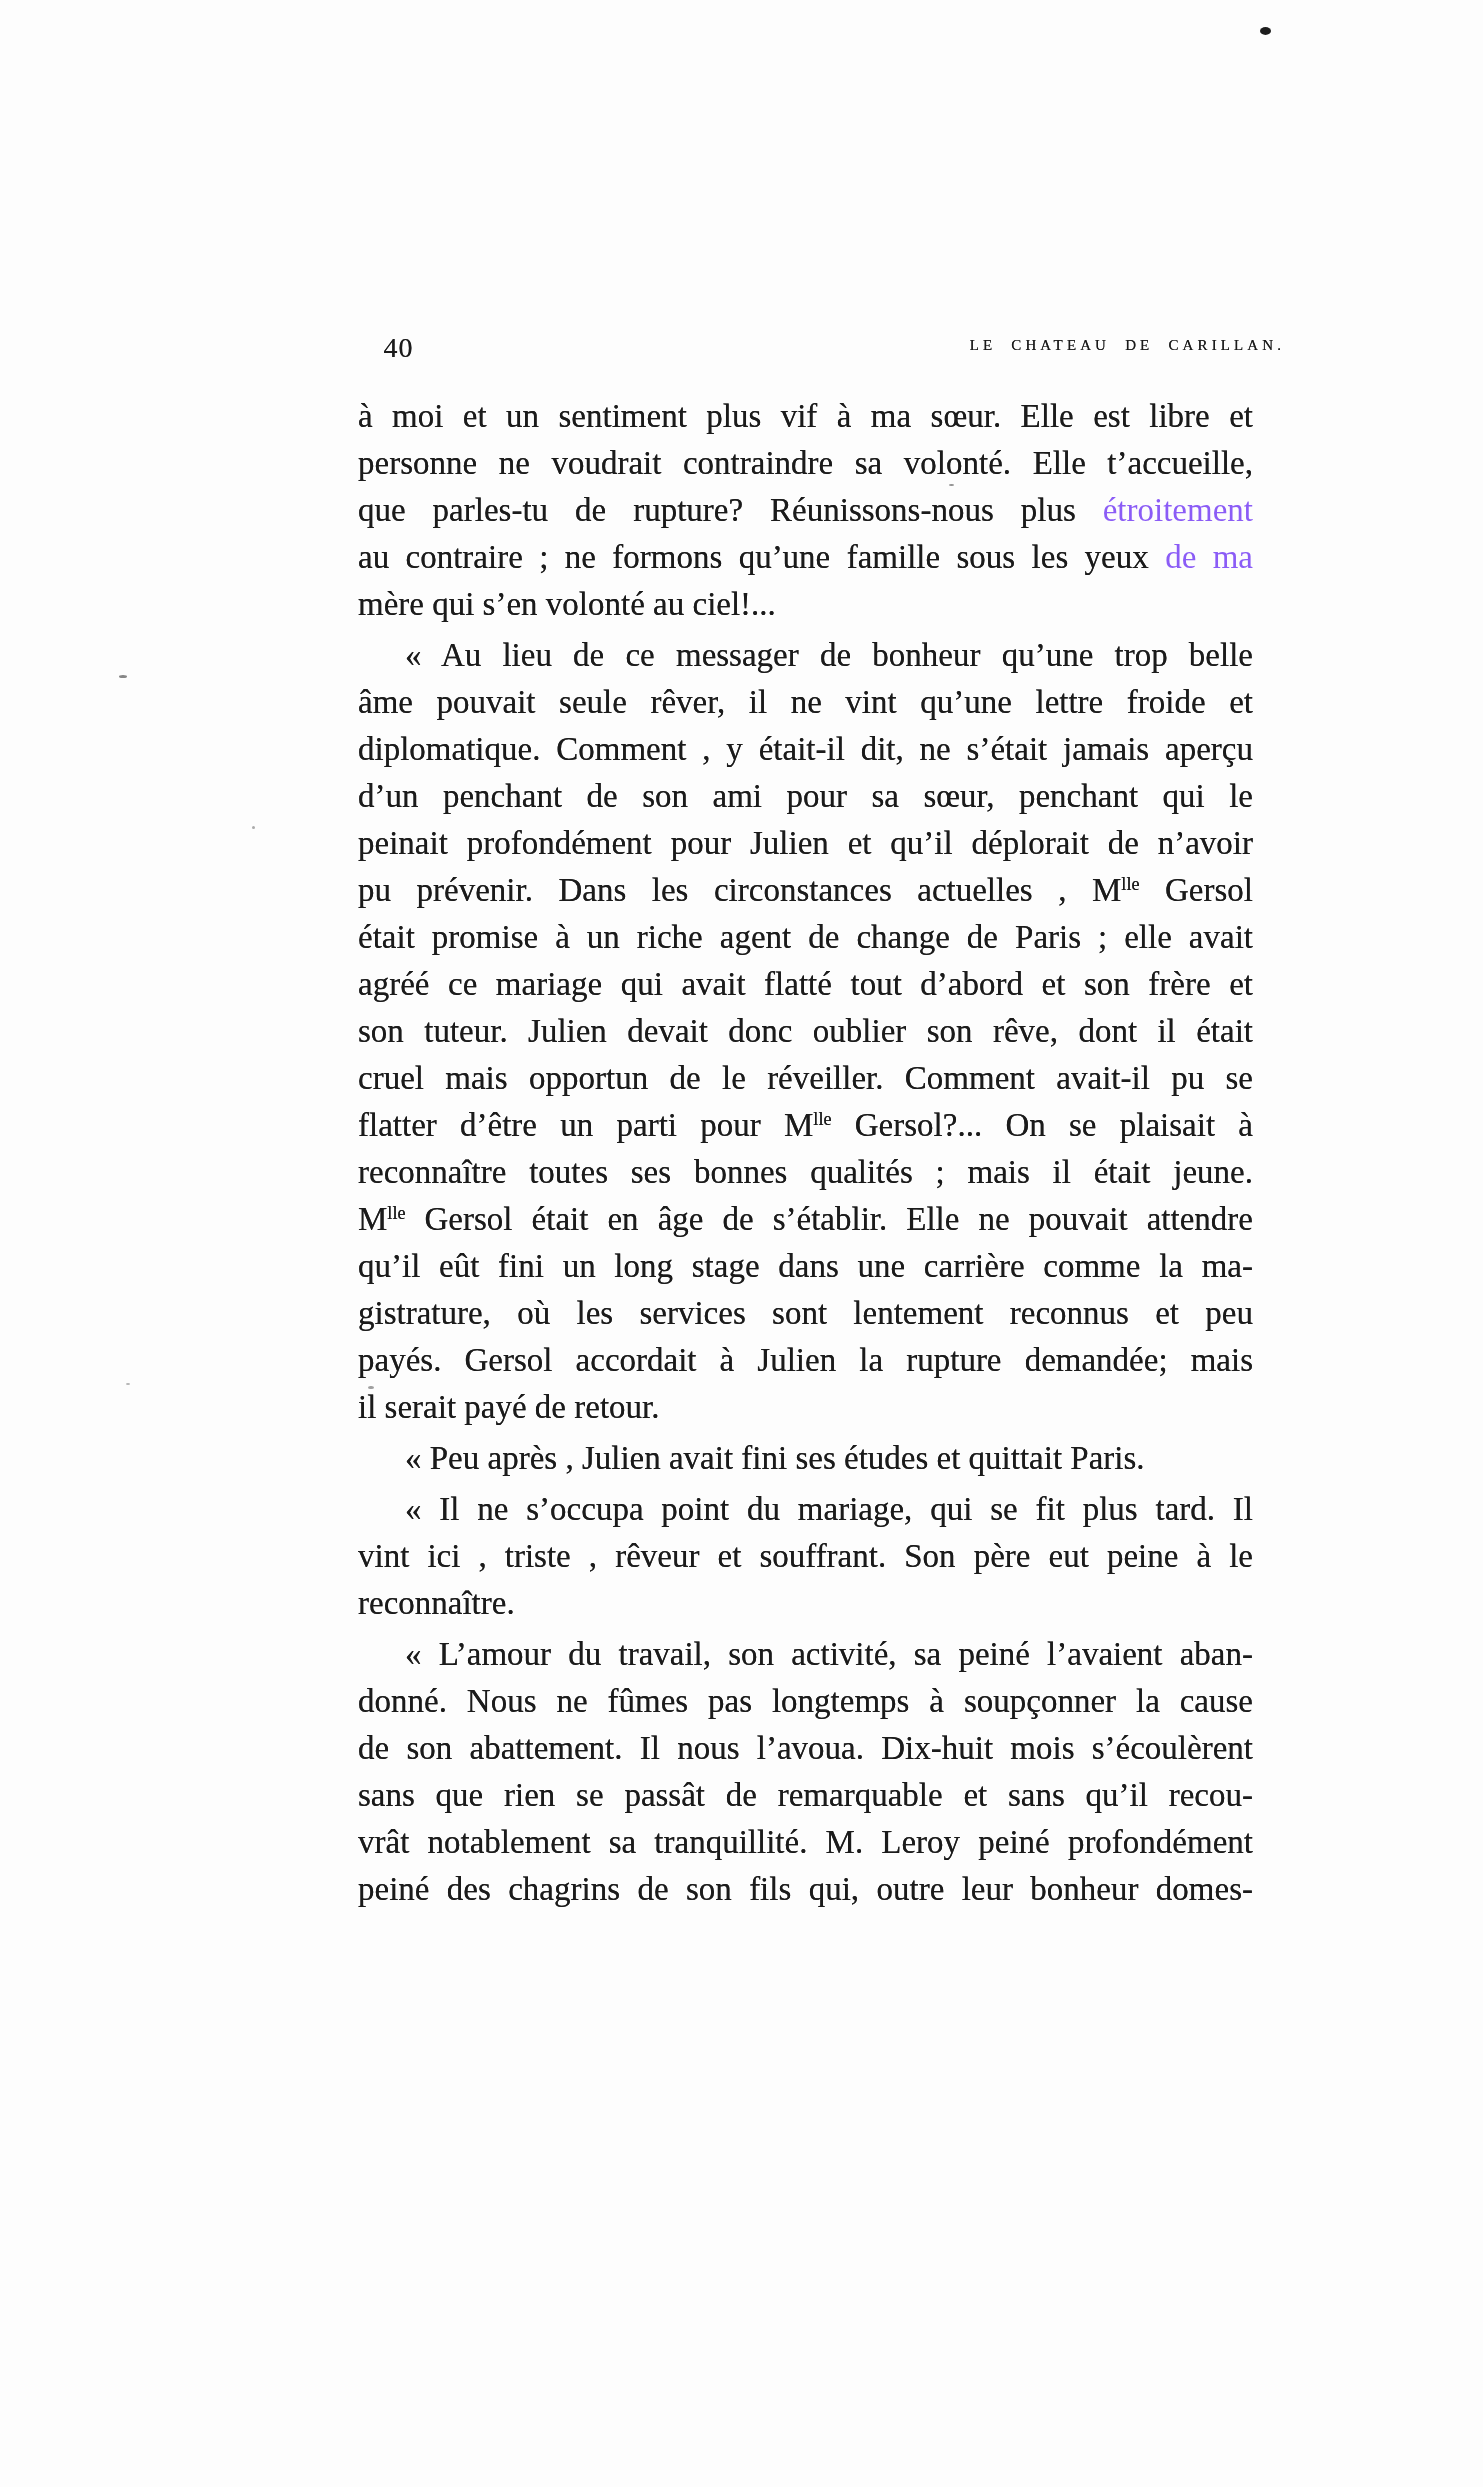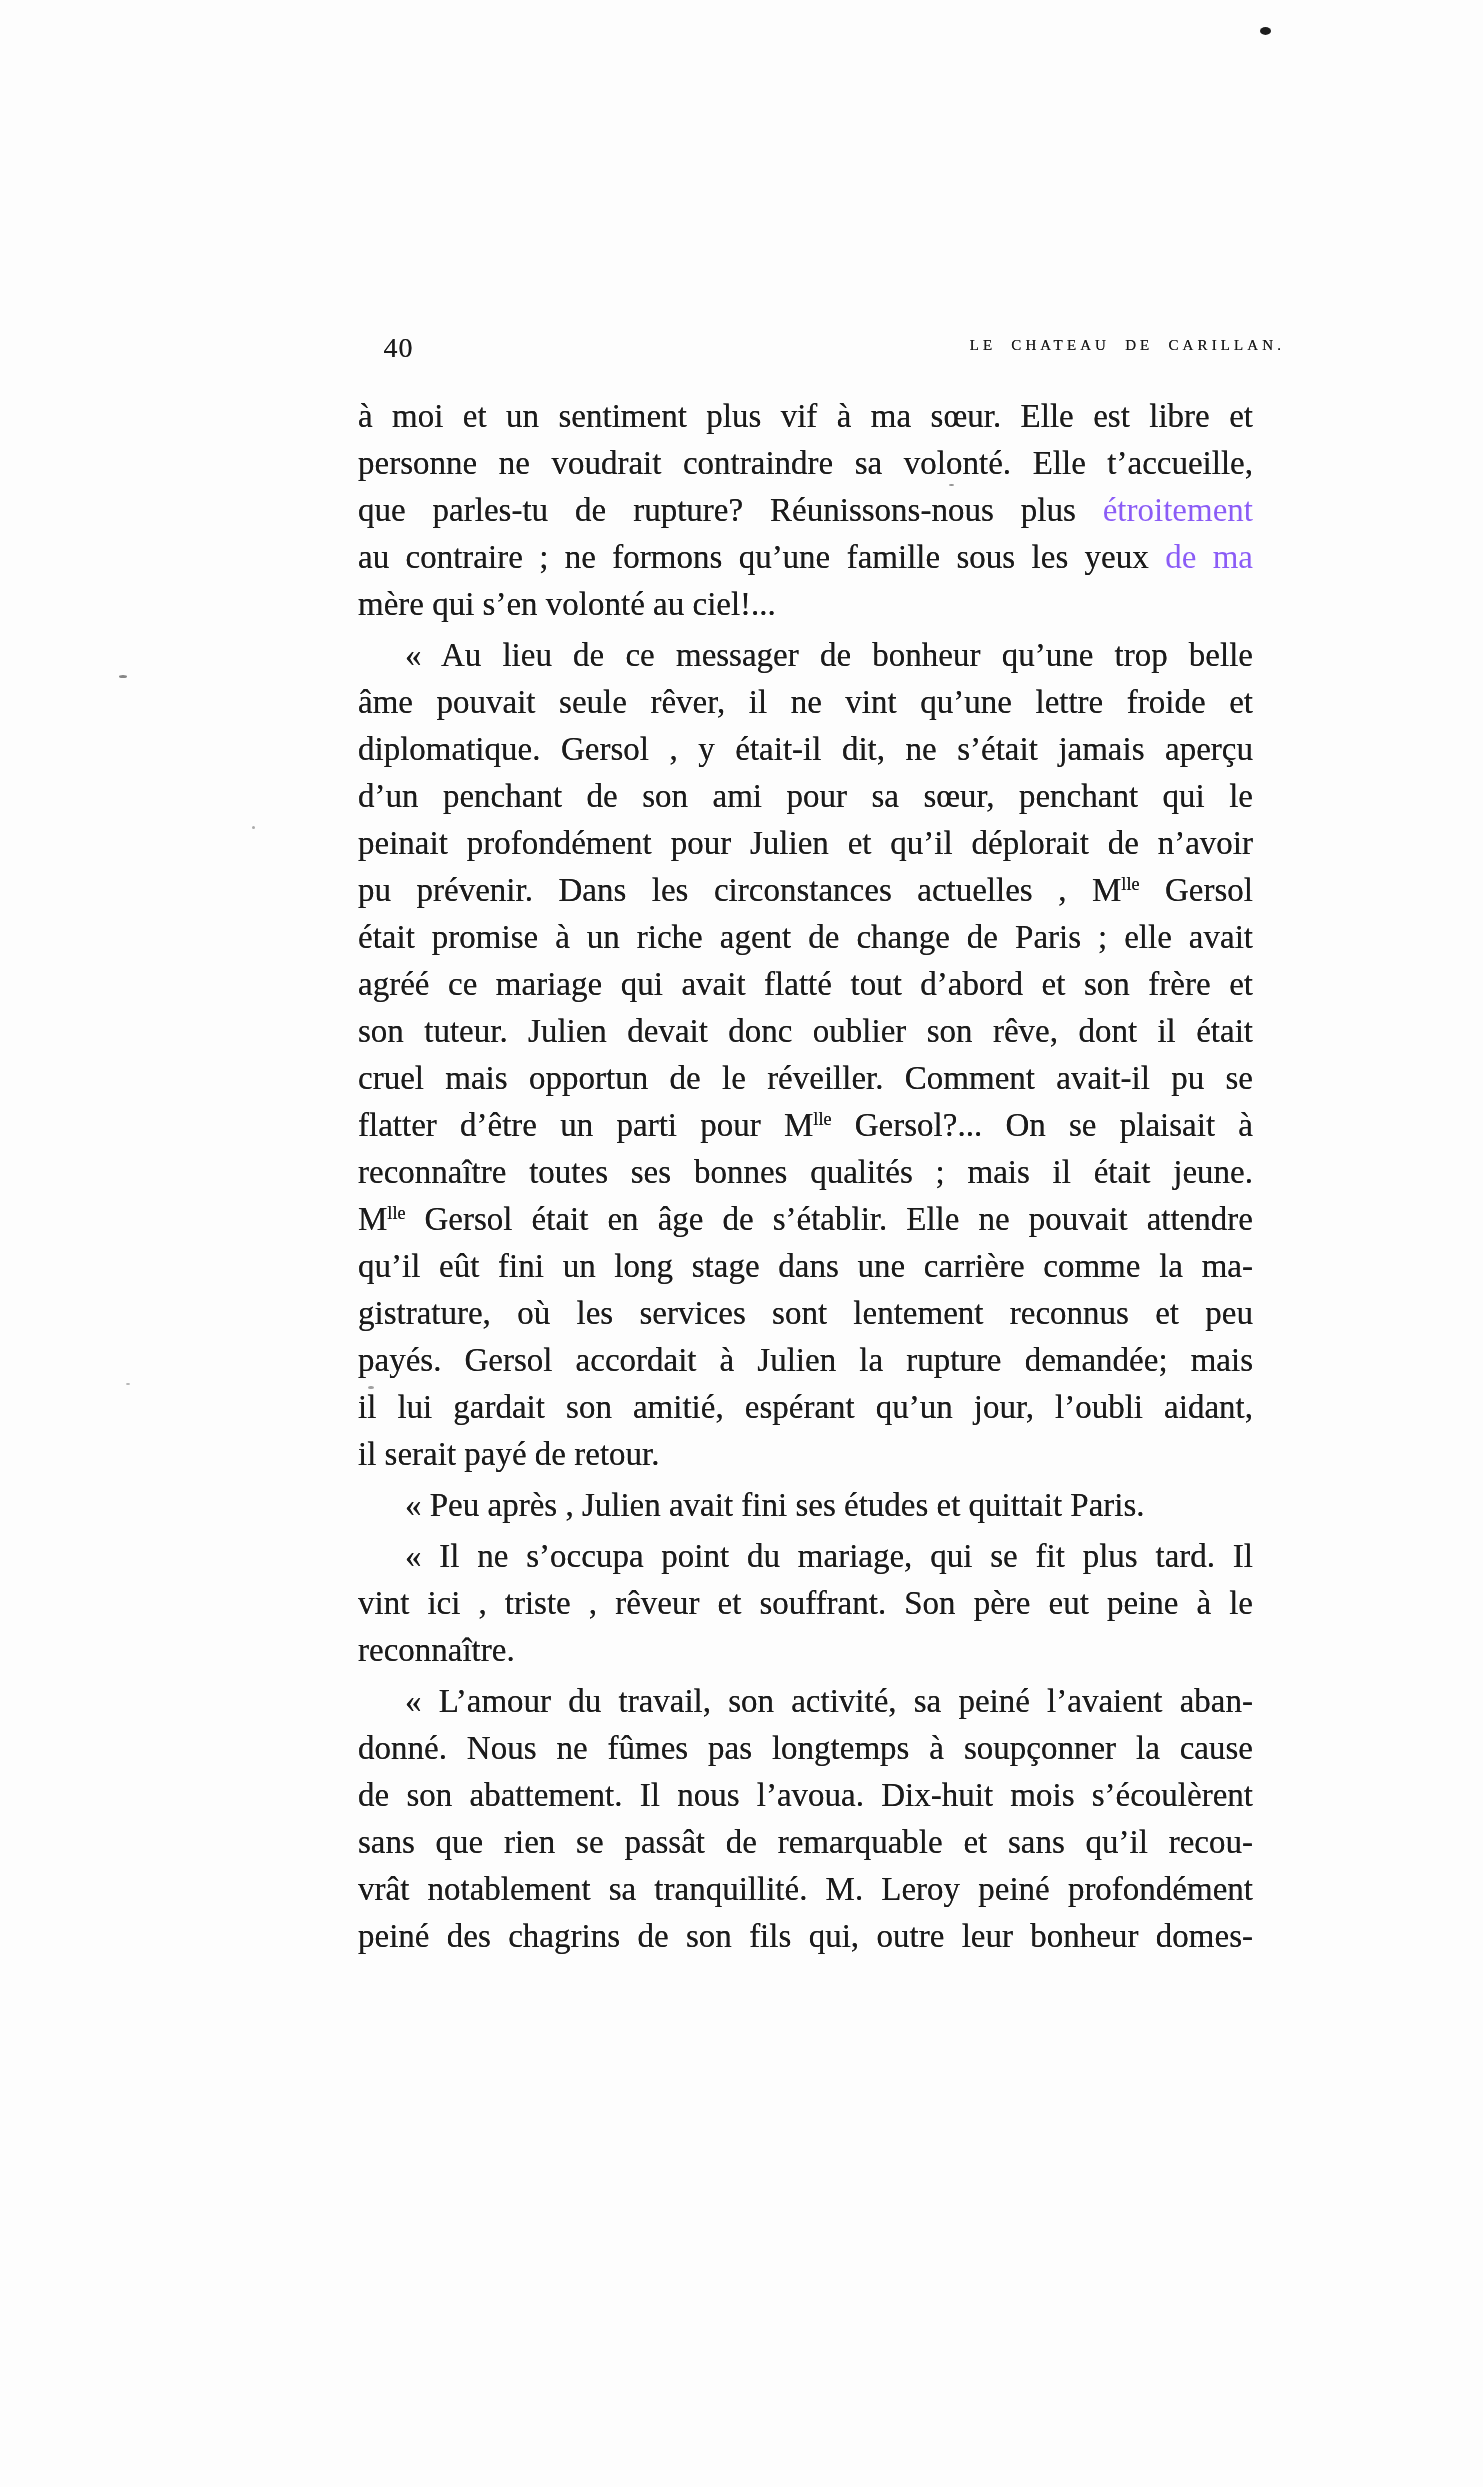--- a/index.html
+++ b/index.html
@@ -89,35 +89,34 @@
       <div class="paragraph">
         <div class="line"><span>à moi et un sentiment plus vif à ma sœur. Elle est libre et</span></div>
         <div class="line"><span>personne ne voudrait contraindre sa volonté. Elle t’accueille,</span></div>
         <div class="line"><span>que parles-tu de rupture? Réunissons-nous plus </span><span class="fade">étroitement</span></div>
         <div class="line"><span>au contraire ; ne formons qu’une famille sous les yeux </span><span class="fade">de ma</span></div>
         <div class="line lastline"><span>mère qui s’en volonté au ciel!...</span></div>
       </div>
       <div class="paragraph">
         <div class="line indent"><span>« Au lieu de ce messager de bonheur qu’une trop belle</span></div>
         <div class="line"><span>âme pouvait seule rêver, il ne vint qu’une lettre froide et</span></div>
-        <div class="line"><span>diplomatique. Gersol , y était-il dit, ne s’était jamais aperçu</span></div>
+        <div class="line"><span>diplomatique. Comment , y était-il dit, ne s’était jamais aperçu</span></div>
         <div class="line"><span>d’un penchant de son ami pour sa sœur, penchant qui le</span></div>
         <div class="line"><span>peinait profondément pour Julien et qu’il déplorait de n’avoir</span></div>
         <div class="line"><span>pu prévenir. Dans les circonstances actuelles , M</span><sup>lle</sup><span> Gersol</span></div>
         <div class="line"><span>était promise à un riche agent de change de Paris ; elle avait</span></div>
         <div class="line"><span>agréé ce mariage qui avait flatté tout d’abord et son frère et</span></div>
         <div class="line"><span>son tuteur. Julien devait donc oublier son rêve, dont il était</span></div>
         <div class="line"><span>cruel mais opportun de le réveiller. Comment avait-il pu se</span></div>
         <div class="line"><span>flatter d’être un parti pour M</span><sup>lle</sup><span> Gersol?... On se plaisait à</span></div>
         <div class="line"><span>reconnaître toutes ses bonnes qualités ; mais il était jeune.</span></div>
         <div class="line"><span>M</span><sup>lle</sup><span> Gersol était en âge de s’établir. Elle ne pouvait attendre</span></div>
         <div class="line"><span>qu’il eût fini un long stage dans une carrière comme la ma-</span></div>
         <div class="line"><span>gistrature, où les services sont lentement reconnus et peu</span></div>
         <div class="line"><span>payés. Gersol accordait à Julien la rupture demandée; mais</span></div>
-        <div class="line"><span>il lui gardait son amitié, espérant qu’un jour, l’oubli aidant,</span></div>
         <div class="line lastline"><span>il serait payé de retour.</span></div>
       </div>
       <div class="paragraph">
         <div class="line indent lastline"><span>« Peu après , Julien avait fini ses études et quittait Paris.</span></div>
       </div>
       <div class="paragraph">
         <div class="line indent"><span>« Il ne s’occupa point du mariage, qui se fit plus tard. Il</span></div>
         <div class="line"><span>vint ici , triste , rêveur et souffrant. Son père eut peine à le</span></div>
         <div class="line lastline"><span>reconnaître.</span></div>
       </div>

